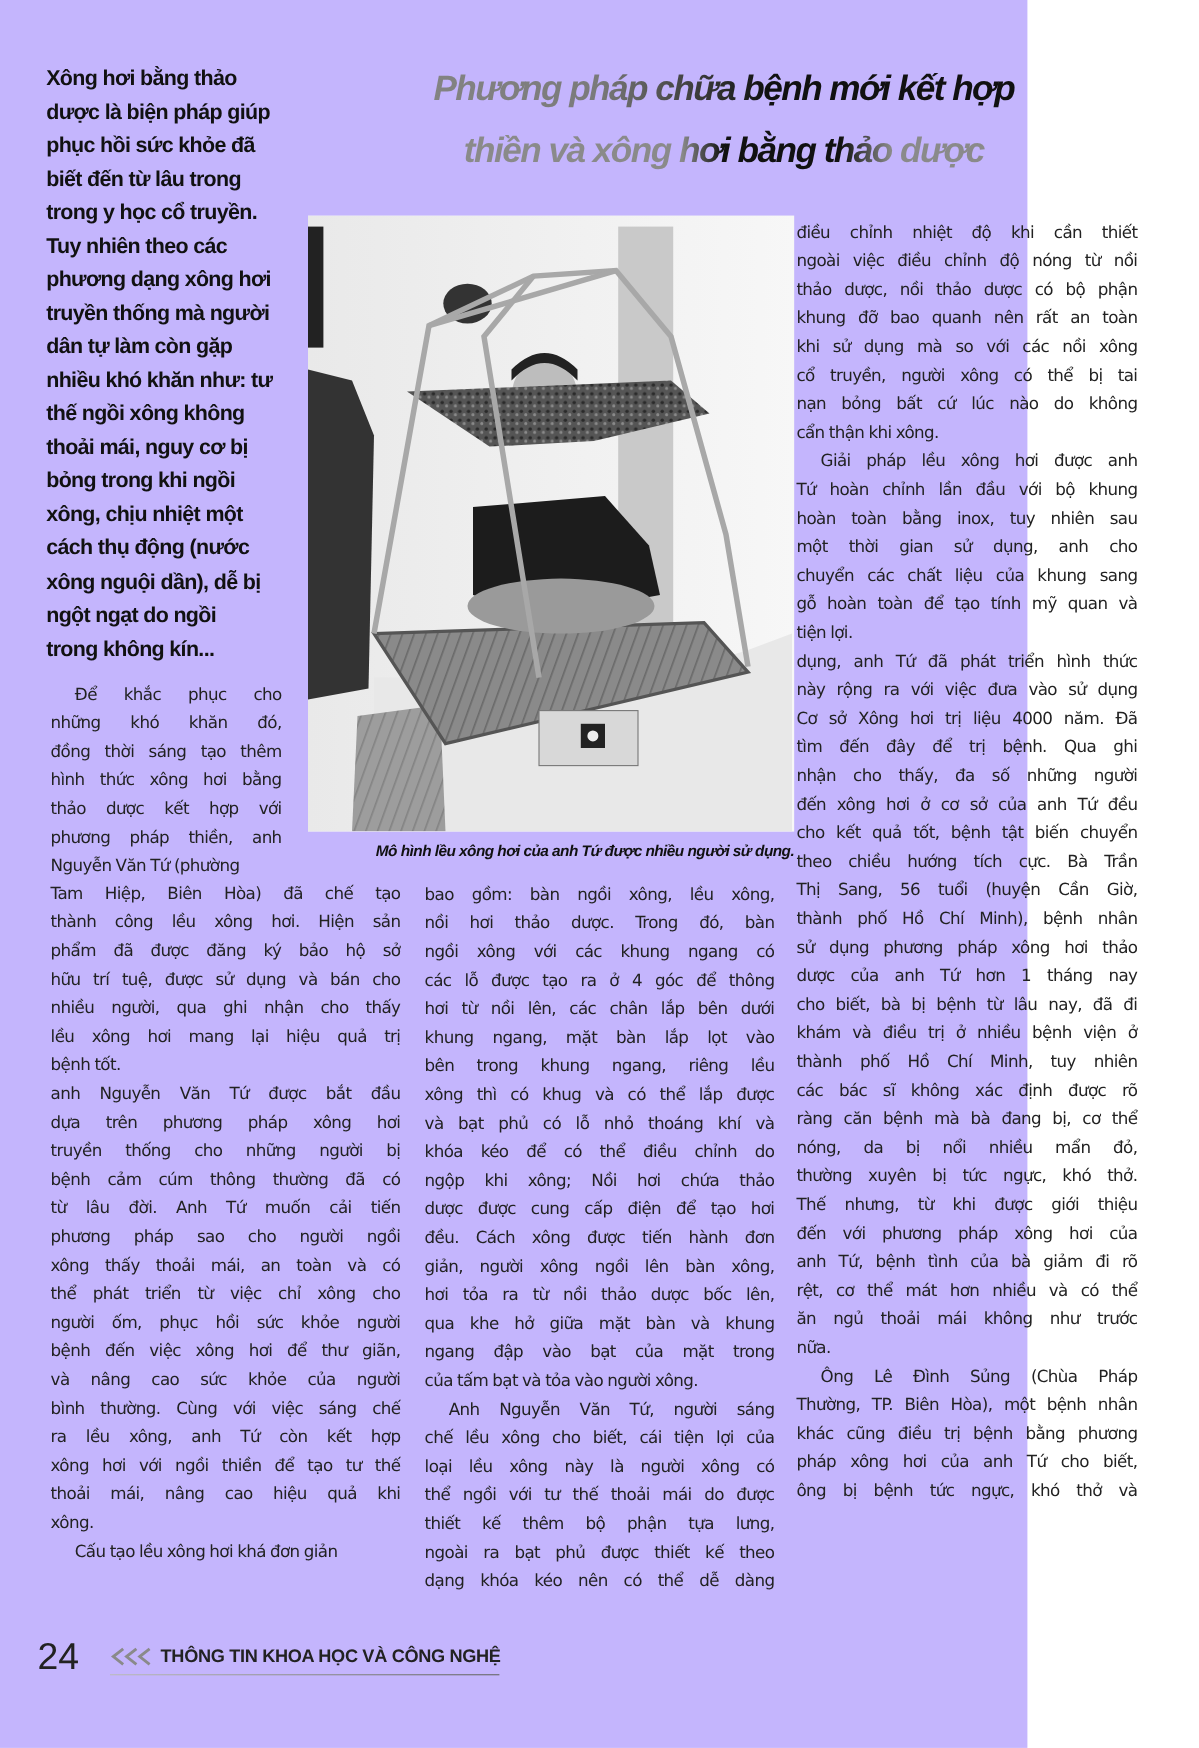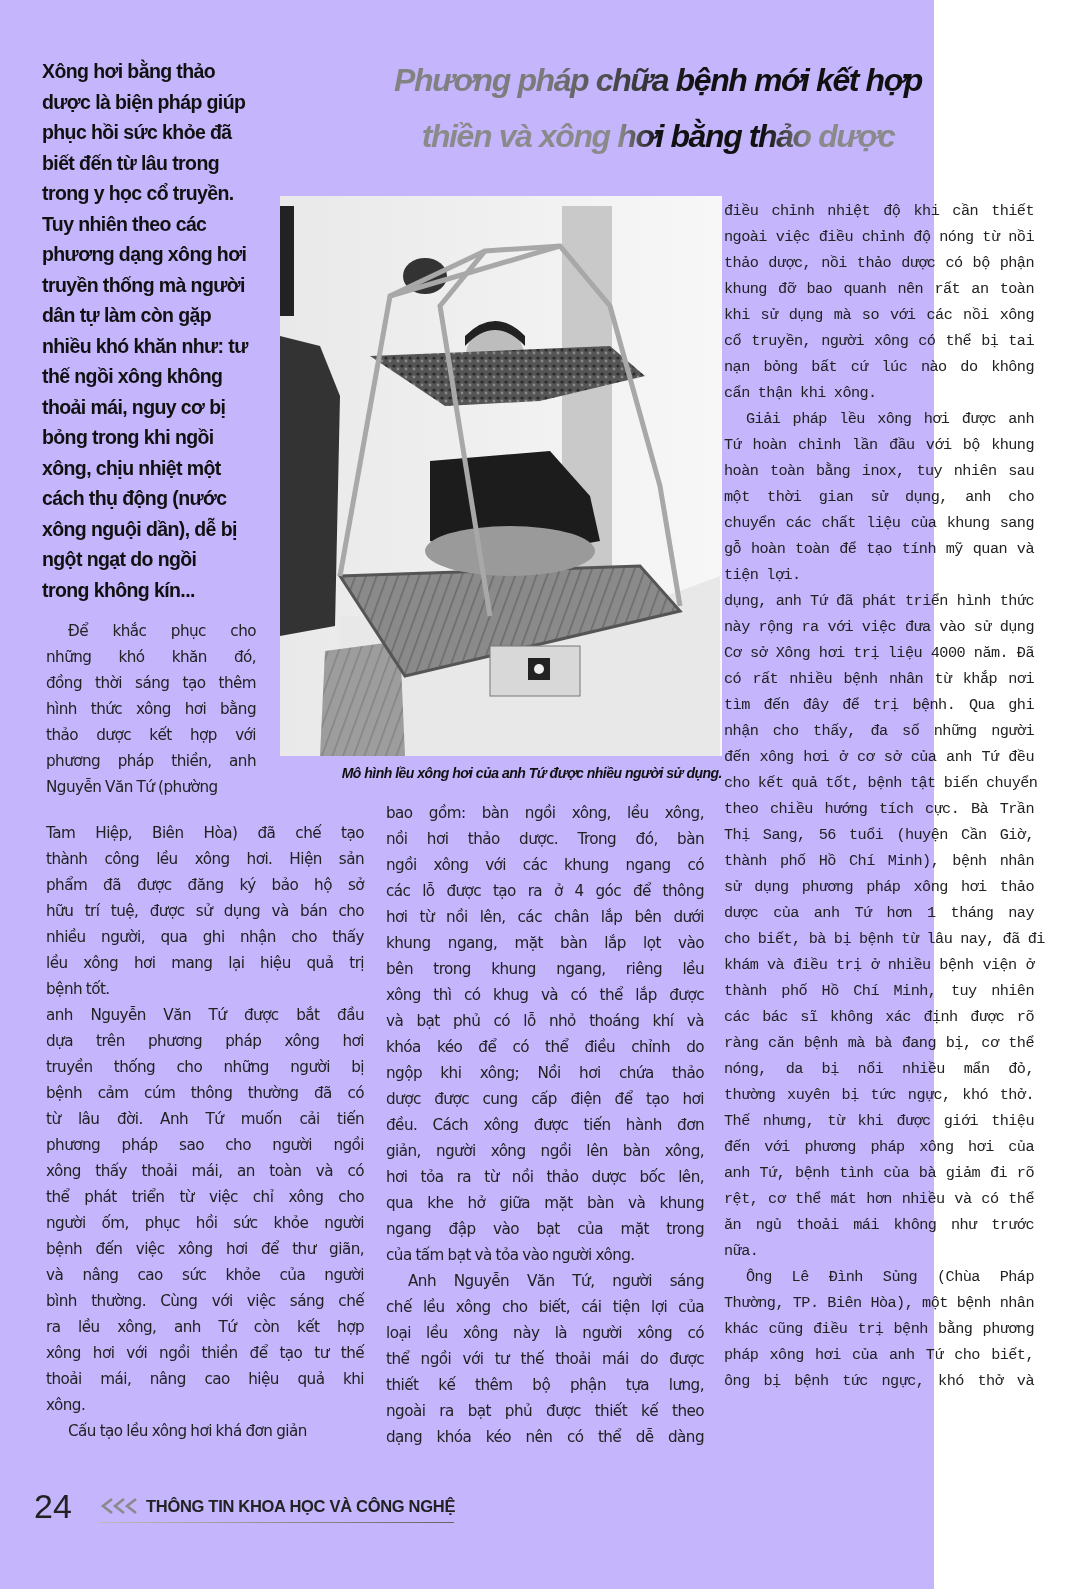--- a/index.html
+++ b/index.html
@@ -39,23 +39,23 @@
   .body {
     font-family: "DejaVu Sans", sans-serif; font-size: 15.2px; line-height: 26px;
     color: #222; letter-spacing: -0.55px; word-spacing: -0.5px;
     position: absolute;
   }
   .body .line { display: block; white-space: nowrap; text-align: justify; text-align-last: justify; }
   .body .line.last { text-align-last: left; }
   .body .line.indent { padding-left: 22px; }
 
   .col1a { left: 46px; top: 618px; width: 210px; }
-  .col1b { left: 46px; top: 799px; width: 318px; margin-top: 21px; }
+  .col1b { left: 46px; top: 799px; width: 318px; }
   .col2 { left: 386px; top: 800px; width: 318px; }
-  .col3 { left: 724px; top: 198px; width: 310px; font-family: Liberation Mono, monospace; }
+  .col3 { left: 724px; top: 198px; width: 310px; }
 
   .footer {
     position: absolute; left: 34px; top: 1486px; height: 40px; width: 440px;
   }
   .page-number {
     position: absolute; left: 0; top: 0;
     font-family: Liberation Sans, sans-serif; font-size: 34px; line-height: 40px; color: #222;
   }
   .chevrons {
     position: absolute; left: 66px; top: 11px; width: 42px; height: 18px;
@@ -218,21 +218,20 @@
       <span class="line indent">Giải pháp lều xông hơi được anh</span>
       <span class="line">Tứ hoàn chỉnh lần đầu với bộ khung</span>
       <span class="line">hoàn toàn bằng inox, tuy nhiên sau</span>
       <span class="line">một thời gian sử dụng, anh cho</span>
       <span class="line">chuyển các chất liệu của khung sang</span>
       <span class="line">gỗ hoàn toàn để tạo tính mỹ quan và</span>
       <span class="line last">tiện lợi.</span>
       <span class="line">dụng, anh Tứ đã phát triển hình thức</span>
       <span class="line">này rộng ra với việc đưa vào sử dụng</span>
       <span class="line">Cơ sở Xông hơi trị liệu 4000 năm. Đã</span>
-      <span class="line">có rất nhiều bệnh nhân từ khắp nơi</span>
       <span class="line">tìm đến đây để trị bệnh. Qua ghi</span>
       <span class="line">nhận cho thấy, đa số những người</span>
       <span class="line">đến xông hơi ở cơ sở của anh Tứ đều</span>
       <span class="line">cho kết quả tốt, bệnh tật biến chuyển</span>
       <span class="line">theo chiều hướng tích cực. Bà Trần</span>
       <span class="line">Thị Sang, 56 tuổi (huyện Cần Giờ,</span>
       <span class="line">thành phố Hồ Chí Minh), bệnh nhân</span>
       <span class="line">sử dụng phương pháp xông hơi thảo</span>
       <span class="line">dược của anh Tứ hơn 1 tháng nay</span>
       <span class="line">cho biết, bà bị bệnh từ lâu nay, đã đi</span>

